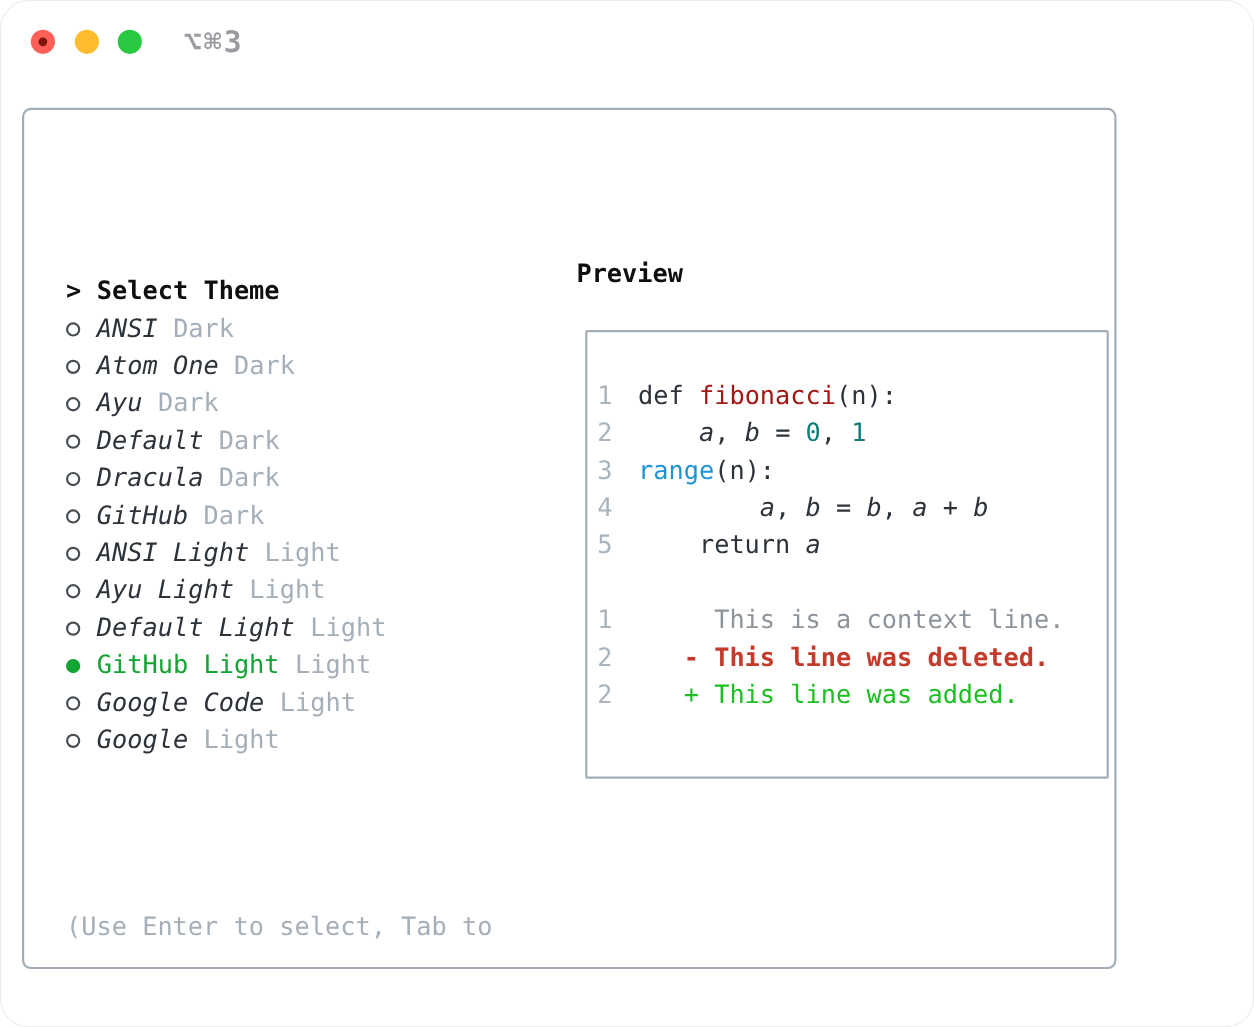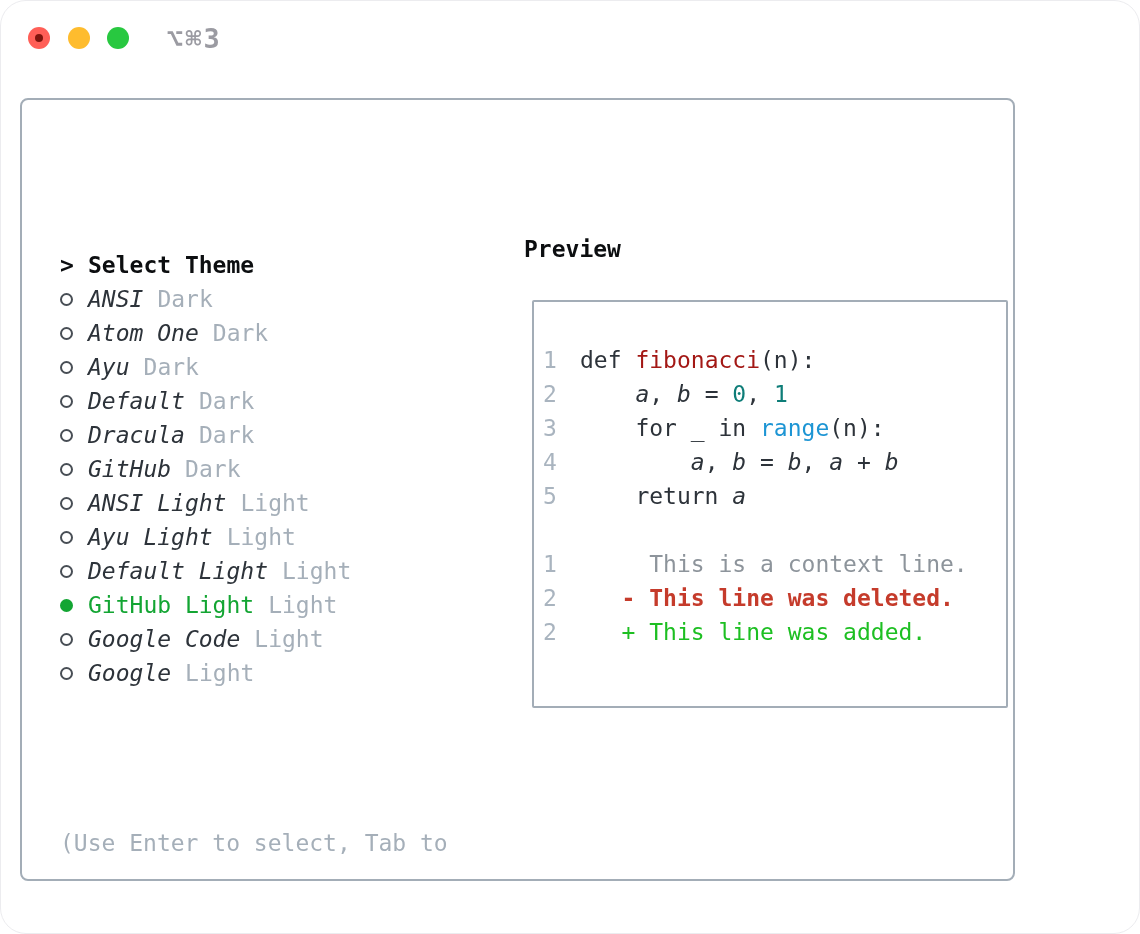--- a/index.html
+++ b/index.html
@@ -107,21 +107,21 @@
       </div>
     </div>
 
     <div class="preview-label">
       <span class="bold">Preview</span>
     </div>
 
     <div class="preview-box" id="preview-box">
         <div class="pline"><span class="ln">1</span><span class="seg k">def </span><span class="seg fn">fibonacci</span><span class="seg k">(n):</span></div>
         <div class="pline"><span class="ln">2</span><span class="seg k">    </span><span class="seg v">a</span><span class="seg k">, </span><span class="seg v">b</span><span class="seg k"> = </span><span class="seg num">0</span><span class="seg k">, </span><span class="seg num">1</span></div>
-        <div class="pline"><span class="ln">3</span><span class="seg k">    for _ in </span><span class="seg call">range</span><span class="seg k">(n):</span></div>
+        <div class="pline"><span class="ln">3</span><span class="seg call">range</span><span class="seg k">(n):</span></div>
         <div class="pline"><span class="ln">4</span><span class="seg k">        </span><span class="seg v">a</span><span class="seg k">, </span><span class="seg v">b</span><span class="seg k"> = </span><span class="seg v">b</span><span class="seg k">, </span><span class="seg v">a</span><span class="seg k"> + </span><span class="seg v">b</span></div>
         <div class="pline"><span class="ln">5</span><span class="seg k">    return </span><span class="seg v">a</span></div>
         <div class="pline"><span class="ln"></span></div>
         <div class="pline"><span class="ln">1</span><span class="seg ctx">     This is a context line.</span></div>
         <div class="pline"><span class="ln">2</span><span class="seg del">   - This line was deleted.</span></div>
         <div class="pline"><span class="ln">2</span><span class="seg add">   + This line was added.</span></div>
       </div>
 
   </div>
 </div>

